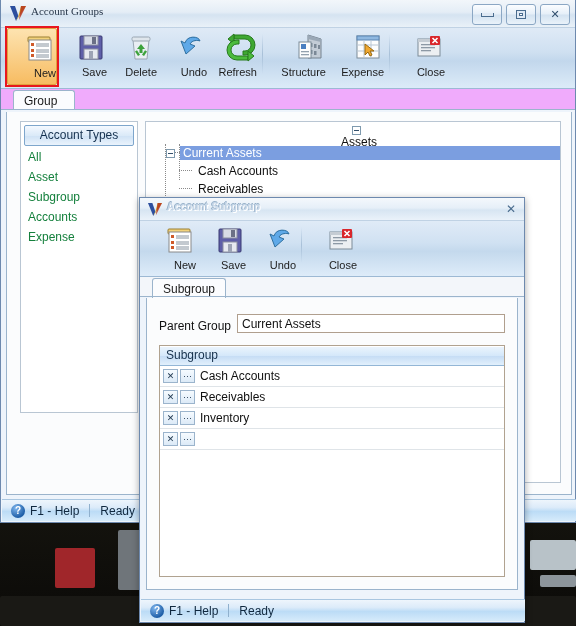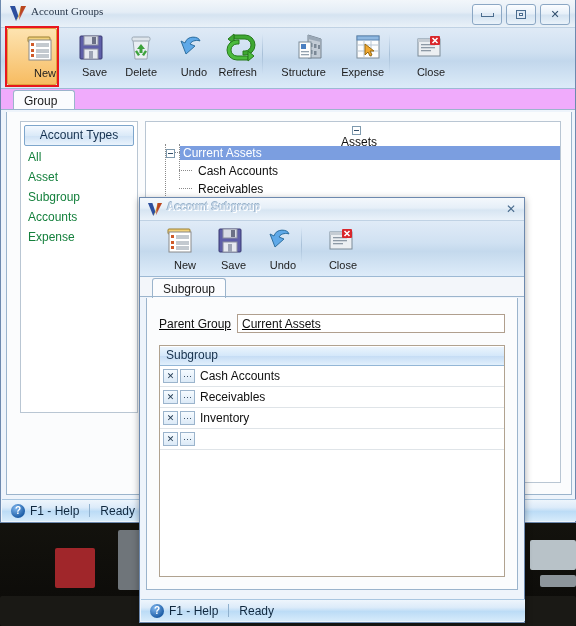--- a/index.html
+++ b/index.html
@@ -301,22 +301,21 @@
     background: #fbfcfd;
     border: 1px solid #9bb4cc;
     border-top: none;
     box-sizing: border-box;
   }
   .fieldrow {
     position: absolute;
     left: 12px; top: 16px;
     right: 12px;
     display: flex;
-    align-items: center;
-    text-decoration: underline;
+    align-items: flex-end;
   }
   .fieldlabel { font-size: 12px; color: #101010; width: 78px; }
   .fieldinput {
     flex: 1;
     height: 19px;
     border: 1px solid #b09f8e;
     background: #ffffff;
     font-size: 12px;
     color: #101010;
     padding: 0 4px;

